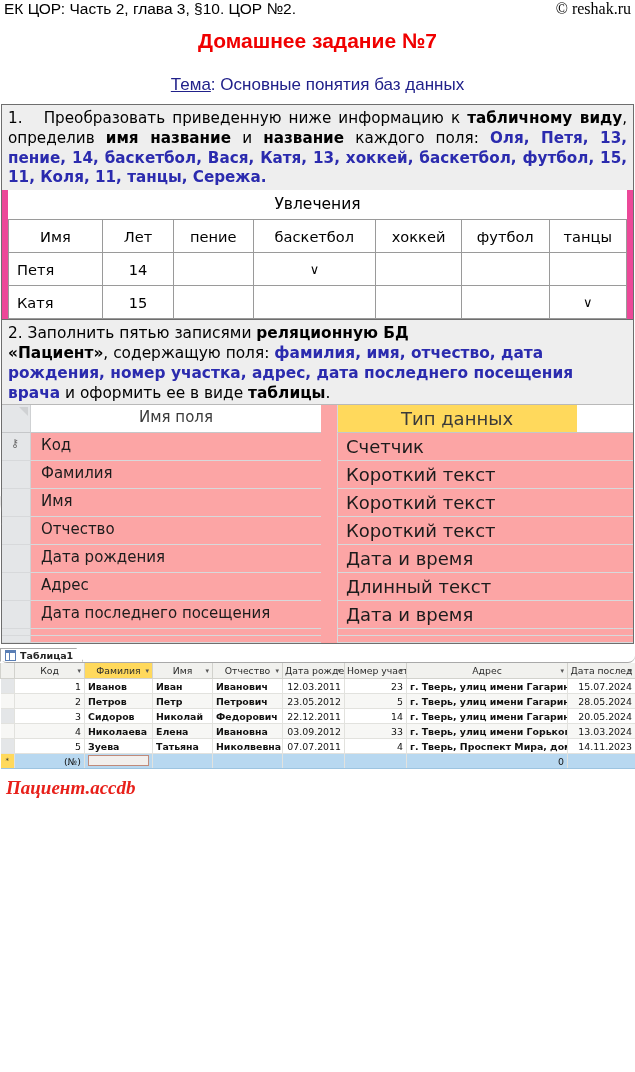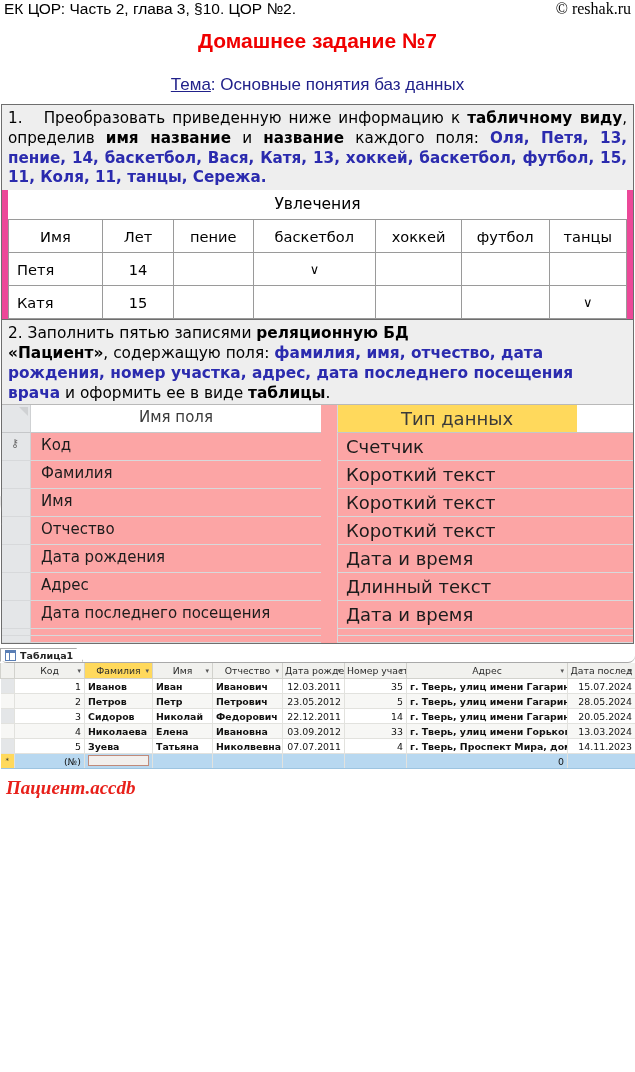--- a/index.html
+++ b/index.html
@@ -349,21 +349,21 @@
           </tr>
       </thead>
       <tbody id="ds-body">
           <tr>
             <td class="gut"></td>
             <td class="r">1</td>
             <td class="l">Иванов</td>
             <td class="l">Иван</td>
             <td class="l">Иванович</td>
             <td class="r">12.03.2011</td>
-            <td class="r">35</td>
+            <td class="r">23</td>
             <td class="l">г. Тверь, улиц имени Гагарина, дом № 5, кв</td>
             <td class="r">15.07.2024</td>
           </tr>
           <tr class="alt">
             <td class="gut"></td>
             <td class="r">2</td>
             <td class="l">Петров</td>
             <td class="l">Петр</td>
             <td class="l">Петрович</td>
             <td class="r">23.05.2012</td>

